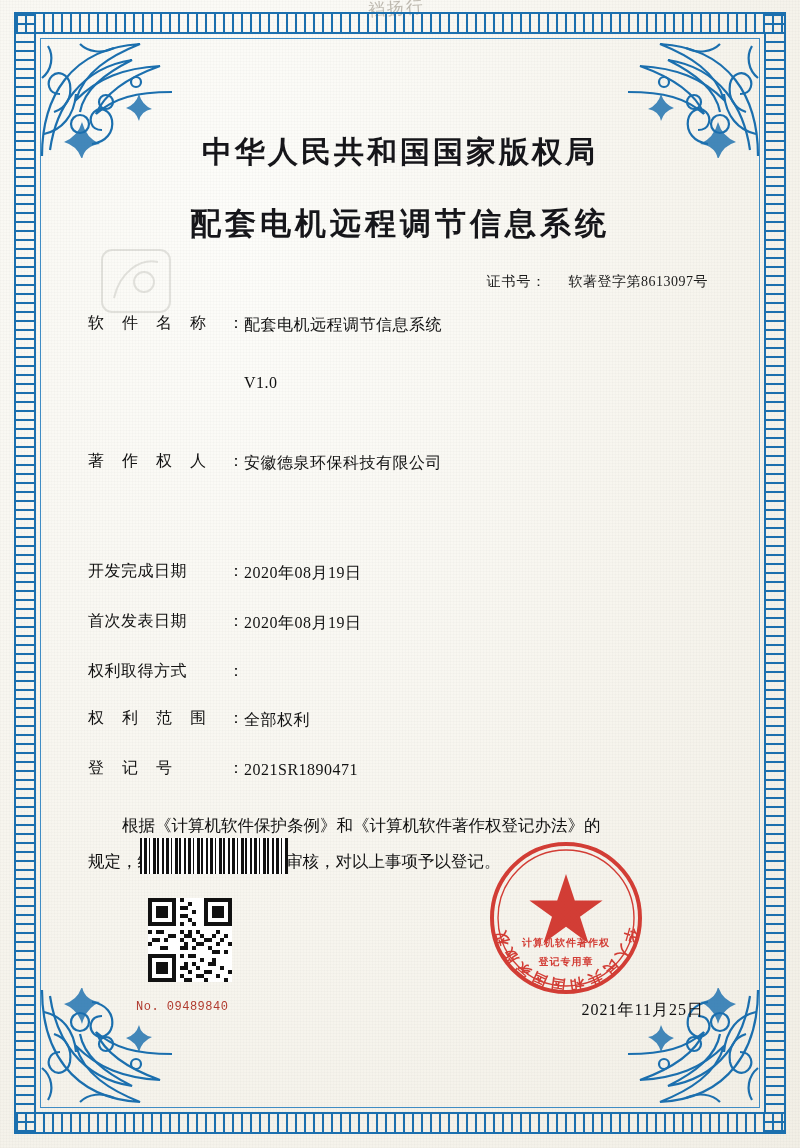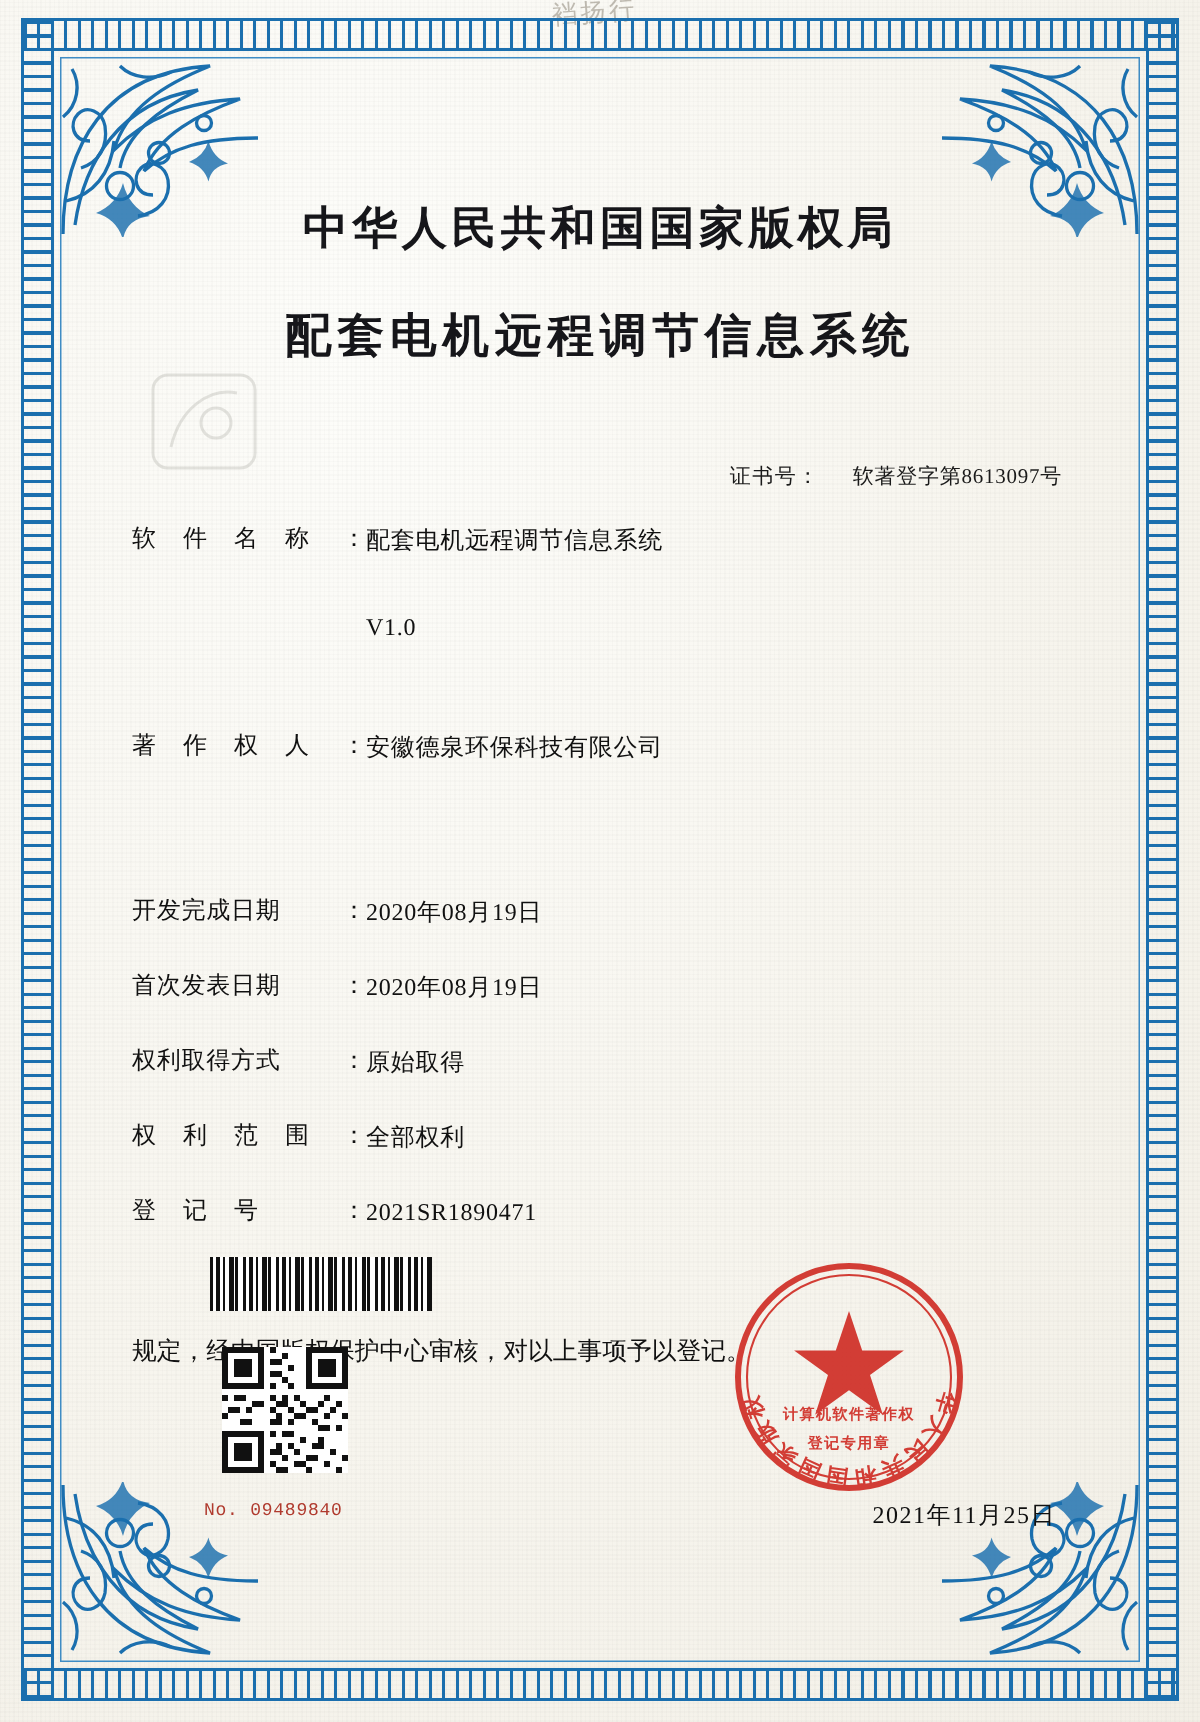--- a/index.html
+++ b/index.html
@@ -130,21 +130,21 @@
   .title-sub {
     text-align: center;
     font-size: 31px;
     font-weight: bold;
     letter-spacing: 4px;
     color: #16161a;
     margin-top: 30px;
   }
 
   .cert-no {
-    margin-top: 64px;
+    margin-top: 28px;
     text-align: right;
     font-size: 14px;
     color: #1a1a1a;
     padding-right: 22px;
     letter-spacing: 0.5px;
   }
   .cert-no .lbl { letter-spacing: 1px; }
   .cert-no .val { margin-left: 18px; }
 
   
@@ -412,39 +412,38 @@
 
       <div class="field-row">
         <div class="field-label">首次发表日期</div>
         <div class="field-colon">：</div>
         <div class="field-value">2020年08月19日</div>
       </div>
 
       <div class="field-row">
         <div class="field-label">权利取得方式</div>
         <div class="field-colon">：</div>
-        <div class="field-value">原始取得</div>
       </div>
 
       <div class="field-row">
         <div class="field-label sp">权 利 范 围</div>
         <div class="field-colon">：</div>
         <div class="field-value">全部权利</div>
       </div>
 
       <div class="field-row">
         <div class="field-label sp">登 记 号</div>
         <div class="field-colon">：</div>
         <div class="field-value">2021SR1890471</div>
       </div>
 
     </div>
 
     <div class="statement">
-      <span class="indent"></span><br>
+      <span class="indent"></span><span>根据《计算机软件保护条例》和《计算机软件著作权登记办法》的</span><br>
       <span>规定，经中国版权保护中心审核，对以上事项予以登记。</span>
     </div>
 
   </div>
 
   <div class="barcode"></div>
 
   <div class="qrcode">
     <svg viewBox="0 0 21 21" shape-rendering="crispEdges" xmlns="http://www.w3.org/2000/svg">
       <rect width="21" height="21" fill="#ffffff"></rect>

